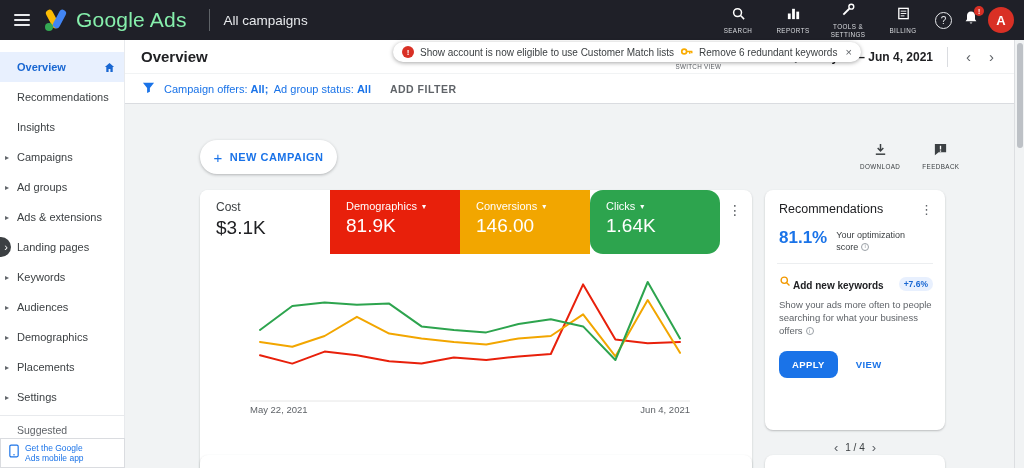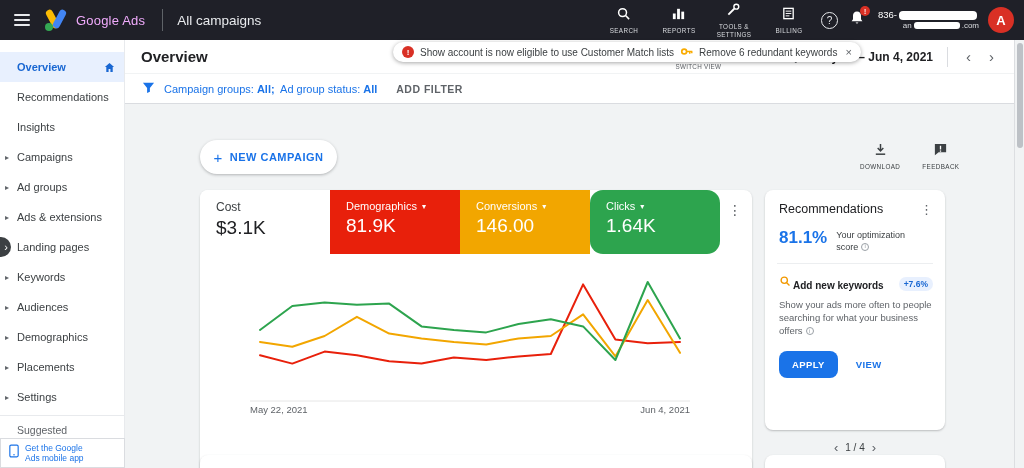--- a/index.html
+++ b/index.html
@@ -8,21 +8,21 @@
   .app{position:relative;width:1024px;height:468px;overflow:hidden;background:#f1f3f4}
 
   
   .topbar{position:absolute;top:0;left:0;width:1024px;height:40px;background:#1f2028;display:flex;align-items:center;z-index:30;color:#fff}
   .burger{width:16px;display:flex;flex-direction:column;gap:3px;margin:0 14px 0 14px;cursor:pointer}
   .burger span{display:block;height:2px;background:#e8eaed;border-radius:1px}
   .logo{position:relative;width:24px;height:22px;margin-right:8px;cursor:pointer}
   .lg-y{position:absolute;left:5px;top:0;width:7px;height:20px;background:#fbbc04;border-radius:4px;transform:rotate(-28deg)}
   .lg-b{position:absolute;left:12px;top:0;width:7px;height:20px;background:#4285f4;border-radius:4px;transform:rotate(28deg)}
   .lg-g{position:absolute;left:1px;bottom:0;width:8px;height:8px;background:#34a853;border-radius:50%}
-  .brand{font-size:13px;color:#f0abfc;letter-spacing:.2px;margin-right:17px}
+  .brand{font-size:21px;color:#86efac;letter-spacing:.2px;margin-right:22px}
   .tb-div{width:1px;height:22px;background:#5f6368;margin-right:14px}
   .tb-title{font-size:13.5px;color:#e8eaed}
   .tb-right{margin-left:auto;display:flex;align-items:center;gap:9px;padding-right:10px}
   .nav-item{width:46px;display:flex;flex-direction:column;align-items:center;cursor:pointer}
   .nav-label{font-size:6.3px;color:#dadce0;letter-spacing:.4px;margin-top:2px;text-align:center;line-height:1.2}
   .help{width:17px;height:17px;border:1.5px solid #e8eaed;border-radius:50%;display:flex;align-items:center;justify-content:center;font-size:10px;color:#e8eaed;cursor:pointer}
   .bell-wrap{position:relative;cursor:pointer;margin-left:2px}
   .badge{position:absolute;top:-4px;right:-5px;width:10px;height:10px;border-radius:50%;background:#d93025;color:#fff;font-size:6.5px;font-weight:bold;display:flex;align-items:center;justify-content:center}
   .acct{text-align:right;line-height:1.25;cursor:pointer;margin-left:4px}
   .acct-line1{font-size:9.5px;color:#fff}
@@ -176,24 +176,20 @@
         <div class="nav-label">BILLING</div>
       </div>
       <div class="help">?</div>
       <div class="bell-wrap">
         <svg width="16" height="16" viewBox="0 0 16 16">
             <path d="M8 1.5 c-2.6 0 -4 1.8 -4 4.2 v3.6 l-1.4 2 h10.8 l-1.4 -2 V5.7 c0 -2.4 -1.4 -4.2 -4 -4.2 Z" fill="#fff"></path>
             <path d="M6.6 12.5 a1.5 1.5 0 0 0 2.8 0 Z" fill="#fff"></path>
           </svg>
         <div class="badge">!</div>
       </div>
-      <div class="acct">
-        <div class="acct-line1"><span>836-</span><span class="redact r1"></span></div>
-        <div class="acct-line2"><span>an</span><span class="redact r2"></span><span>.com</span></div>
-      </div>
       <div class="avatar">A</div>
     </div>
   </header>
 
   <div class="toasts">
     <span class="toast-ic">!</span>
     <span class="toast-text">Show account is now eligible to use Customer Match lists</span>
     <span>
       <svg width="13" height="13" viewBox="0 0 14 14">
           <circle cx="4.5" cy="7" r="2.6" fill="none" stroke="#f9ab00" stroke-width="1.8"></circle>
@@ -290,21 +286,21 @@
       </div>
     </div>
 
     <div class="filter-bar">
       <span>
         <svg width="13" height="13" viewBox="0 0 14 14">
             <path d="M1 2 h12 l-4.5 5.5 v4 l-3 1.5 v-5.5 Z" fill="#1a73e8"></path>
           </svg>
       </span>
       <div class="filter-text">
-        <span>Campaign groups:</span><b>All;</b>
+        <span>Campaign offers:</span><b>All;</b>
         <span>Ad group status:</span><b>All</b>
       </div>
       <div class="add-filter">ADD FILTER</div>
     </div>
 
     <button class="new-campaign">
       <span class="plus">+</span>
       <span>NEW CAMPAIGN</span>
     </button>
 

